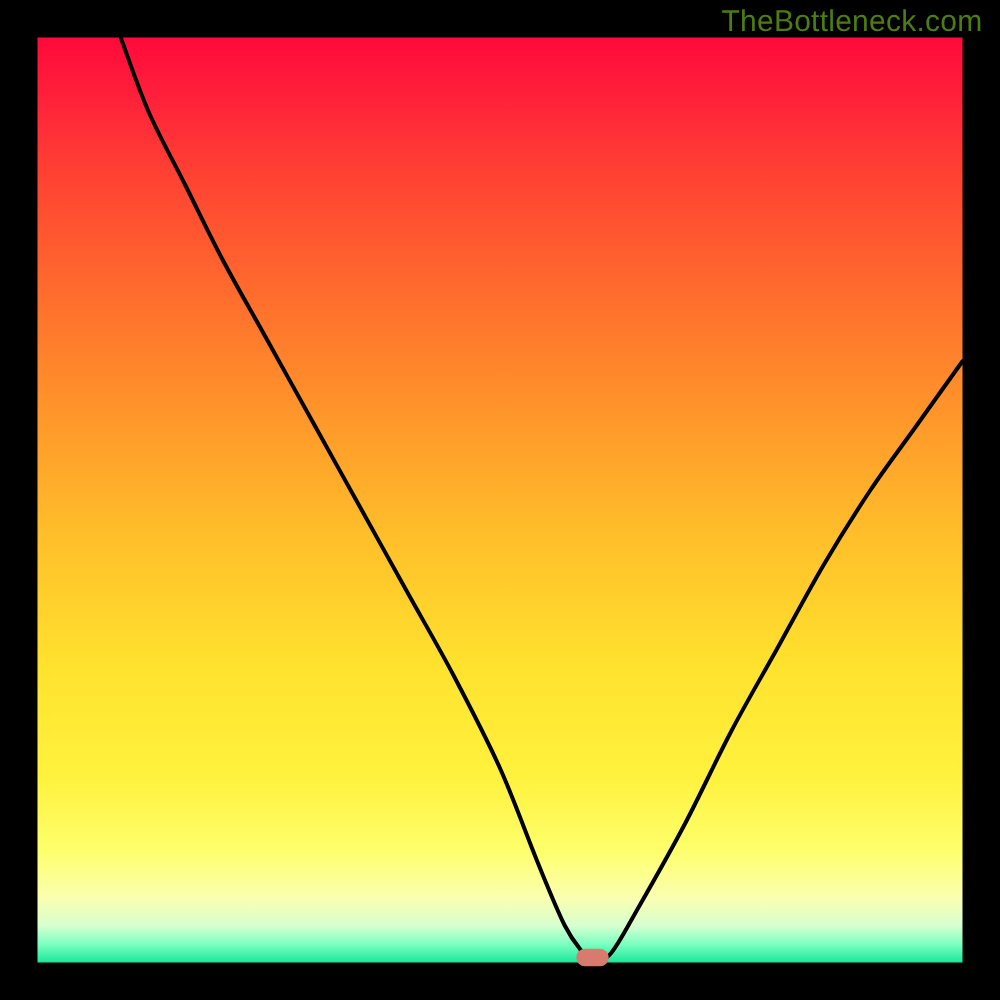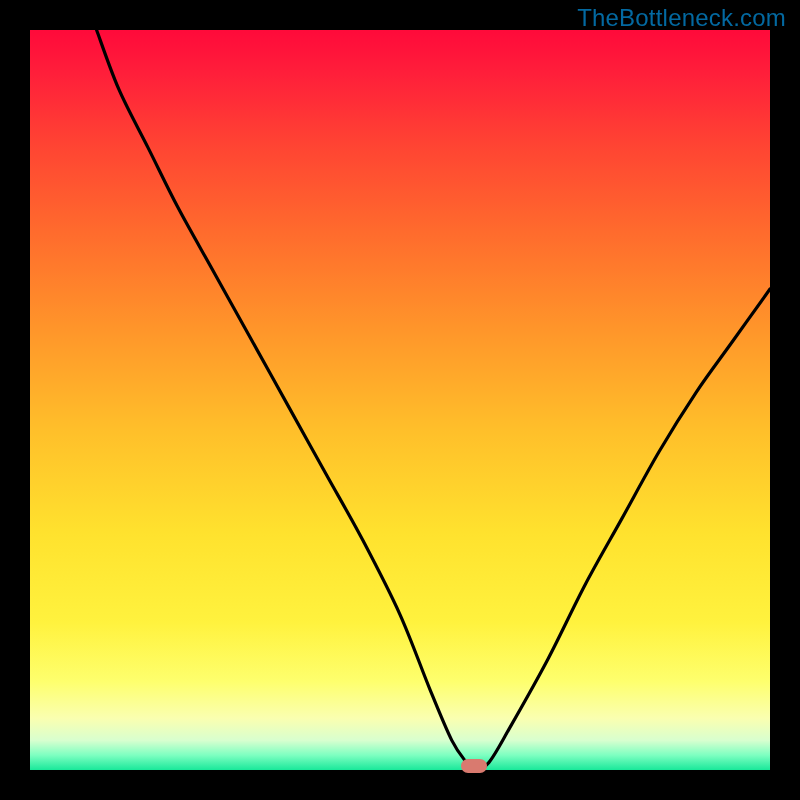--- a/index.html
+++ b/index.html
@@ -16,21 +16,21 @@
     left: 0;
     top: 0;
     width: 800px;
     height: 800px;
     background: #000;
   }
   .watermark {
     position: absolute;
     top: 4px;
     right: 14px;
-    color: #0369a1;
+    color: #4d7c0f;
     font-size: 24px;
     letter-spacing: 0.2px;
     font-weight: 400;
     user-select: none;
   }
   .plot {
     position: absolute;
     left: 30px;
     top: 30px;
     width: 740px;

